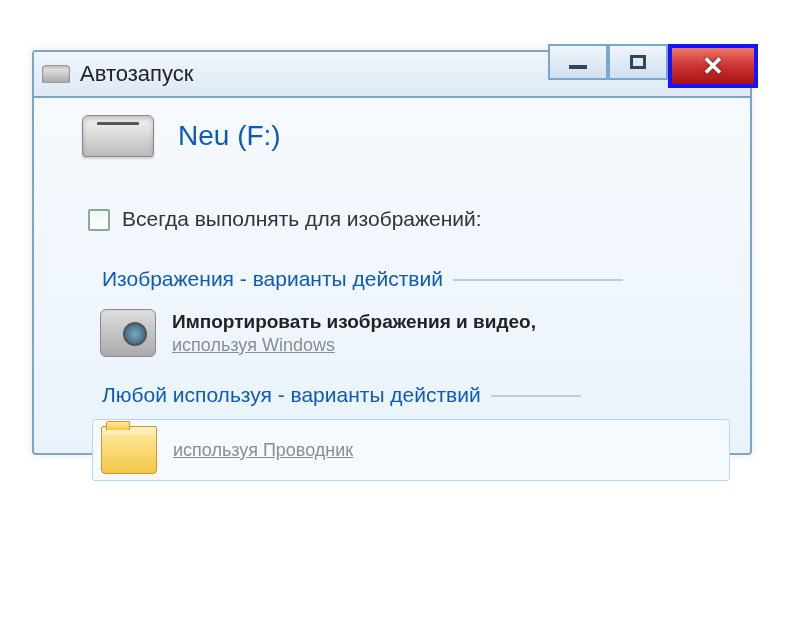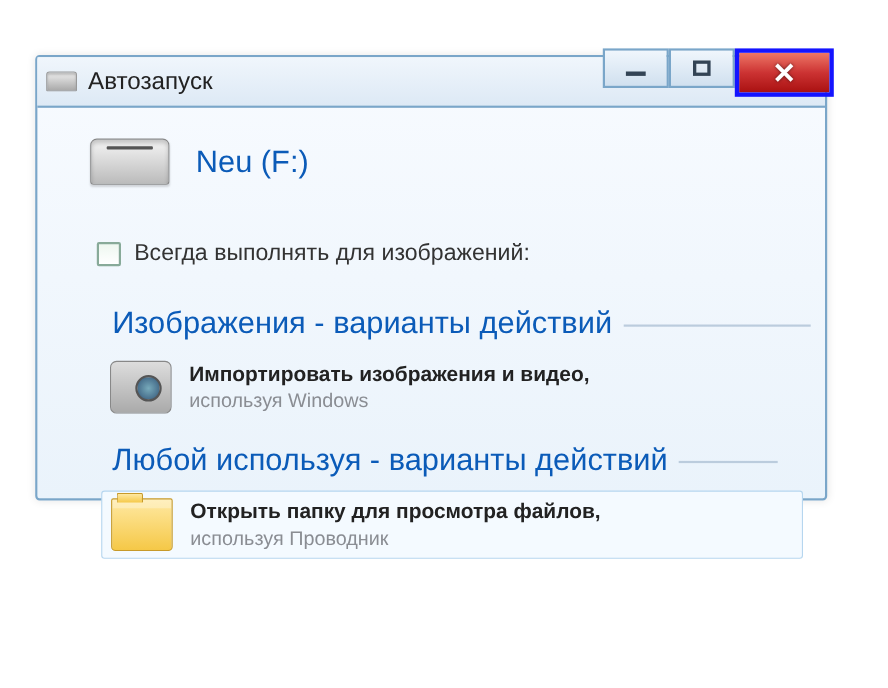--- a/index.html
+++ b/index.html
@@ -78,21 +78,21 @@
       width: 90px;
       height: 44px;
     }
     .winbtn-close .x {
       color: #fff;
       font-size: 26px;
       font-weight: 900;
       text-shadow: 0 0 3px rgba(0,0,0,0.6);
     }
     .content {
-      padding: 28px 20px 10px 48px;
+      padding: 17px 20px 10px 48px;
     }
     .drive-row {
       display: flex;
       align-items: center;
       gap: 24px;
       margin-bottom: 50px;
       margin-left: 0;
     }
     .drive-icon {
       width: 72px;
@@ -130,21 +130,21 @@
       height: 22px;
       border: 2px solid #8a9;
       background: linear-gradient(#eef7f0, #fff);
       border-radius: 2px;
     }
     .checkbox-label {
       font-size: 21px;
       color: #333;
     }
     .section-heading {
-      font-size: 28px;
+      font-size: 21px;
       color: #0b5bb8;
       margin-left: 20px;
       margin-bottom: 12px;
       position: relative;
     }
     .section-heading::after {
       content: "";
       position: absolute;
       top: 52%;
       margin-left: 10px;
@@ -213,20 +213,21 @@
     }
     .action-title {
       font-size: 19px;
       font-weight: 700;
       color: #222;
       text-align: center;
     }
     .action-sub {
       font-size: 18px;
       color: #8a8d93;
+      text-decoration: underline;
     }
     .section2-heading::after {
       width: 90px;
     }
   </style>
 </head>
 <body>
 
 <div class="dialog">
 
@@ -266,19 +267,18 @@
         <div class="action-title">Импортировать изображения и видео,</div>
         <div class="action-sub">используя Windows</div>
       </div>
     </div>
 
     <div class="section-heading section2-heading">Любой используя - варианты действий</div>
 
     <div class="action-row highlighted">
       <div class="action-icon folder-icon"></div>
       <div class="action-text">
-        <div class="action-title">Открыть папку для просмотра файлов,</div>
         <div class="action-sub">используя Проводник</div>
       </div>
     </div>
 
   </div>
 </div>
 
 </body></html>

